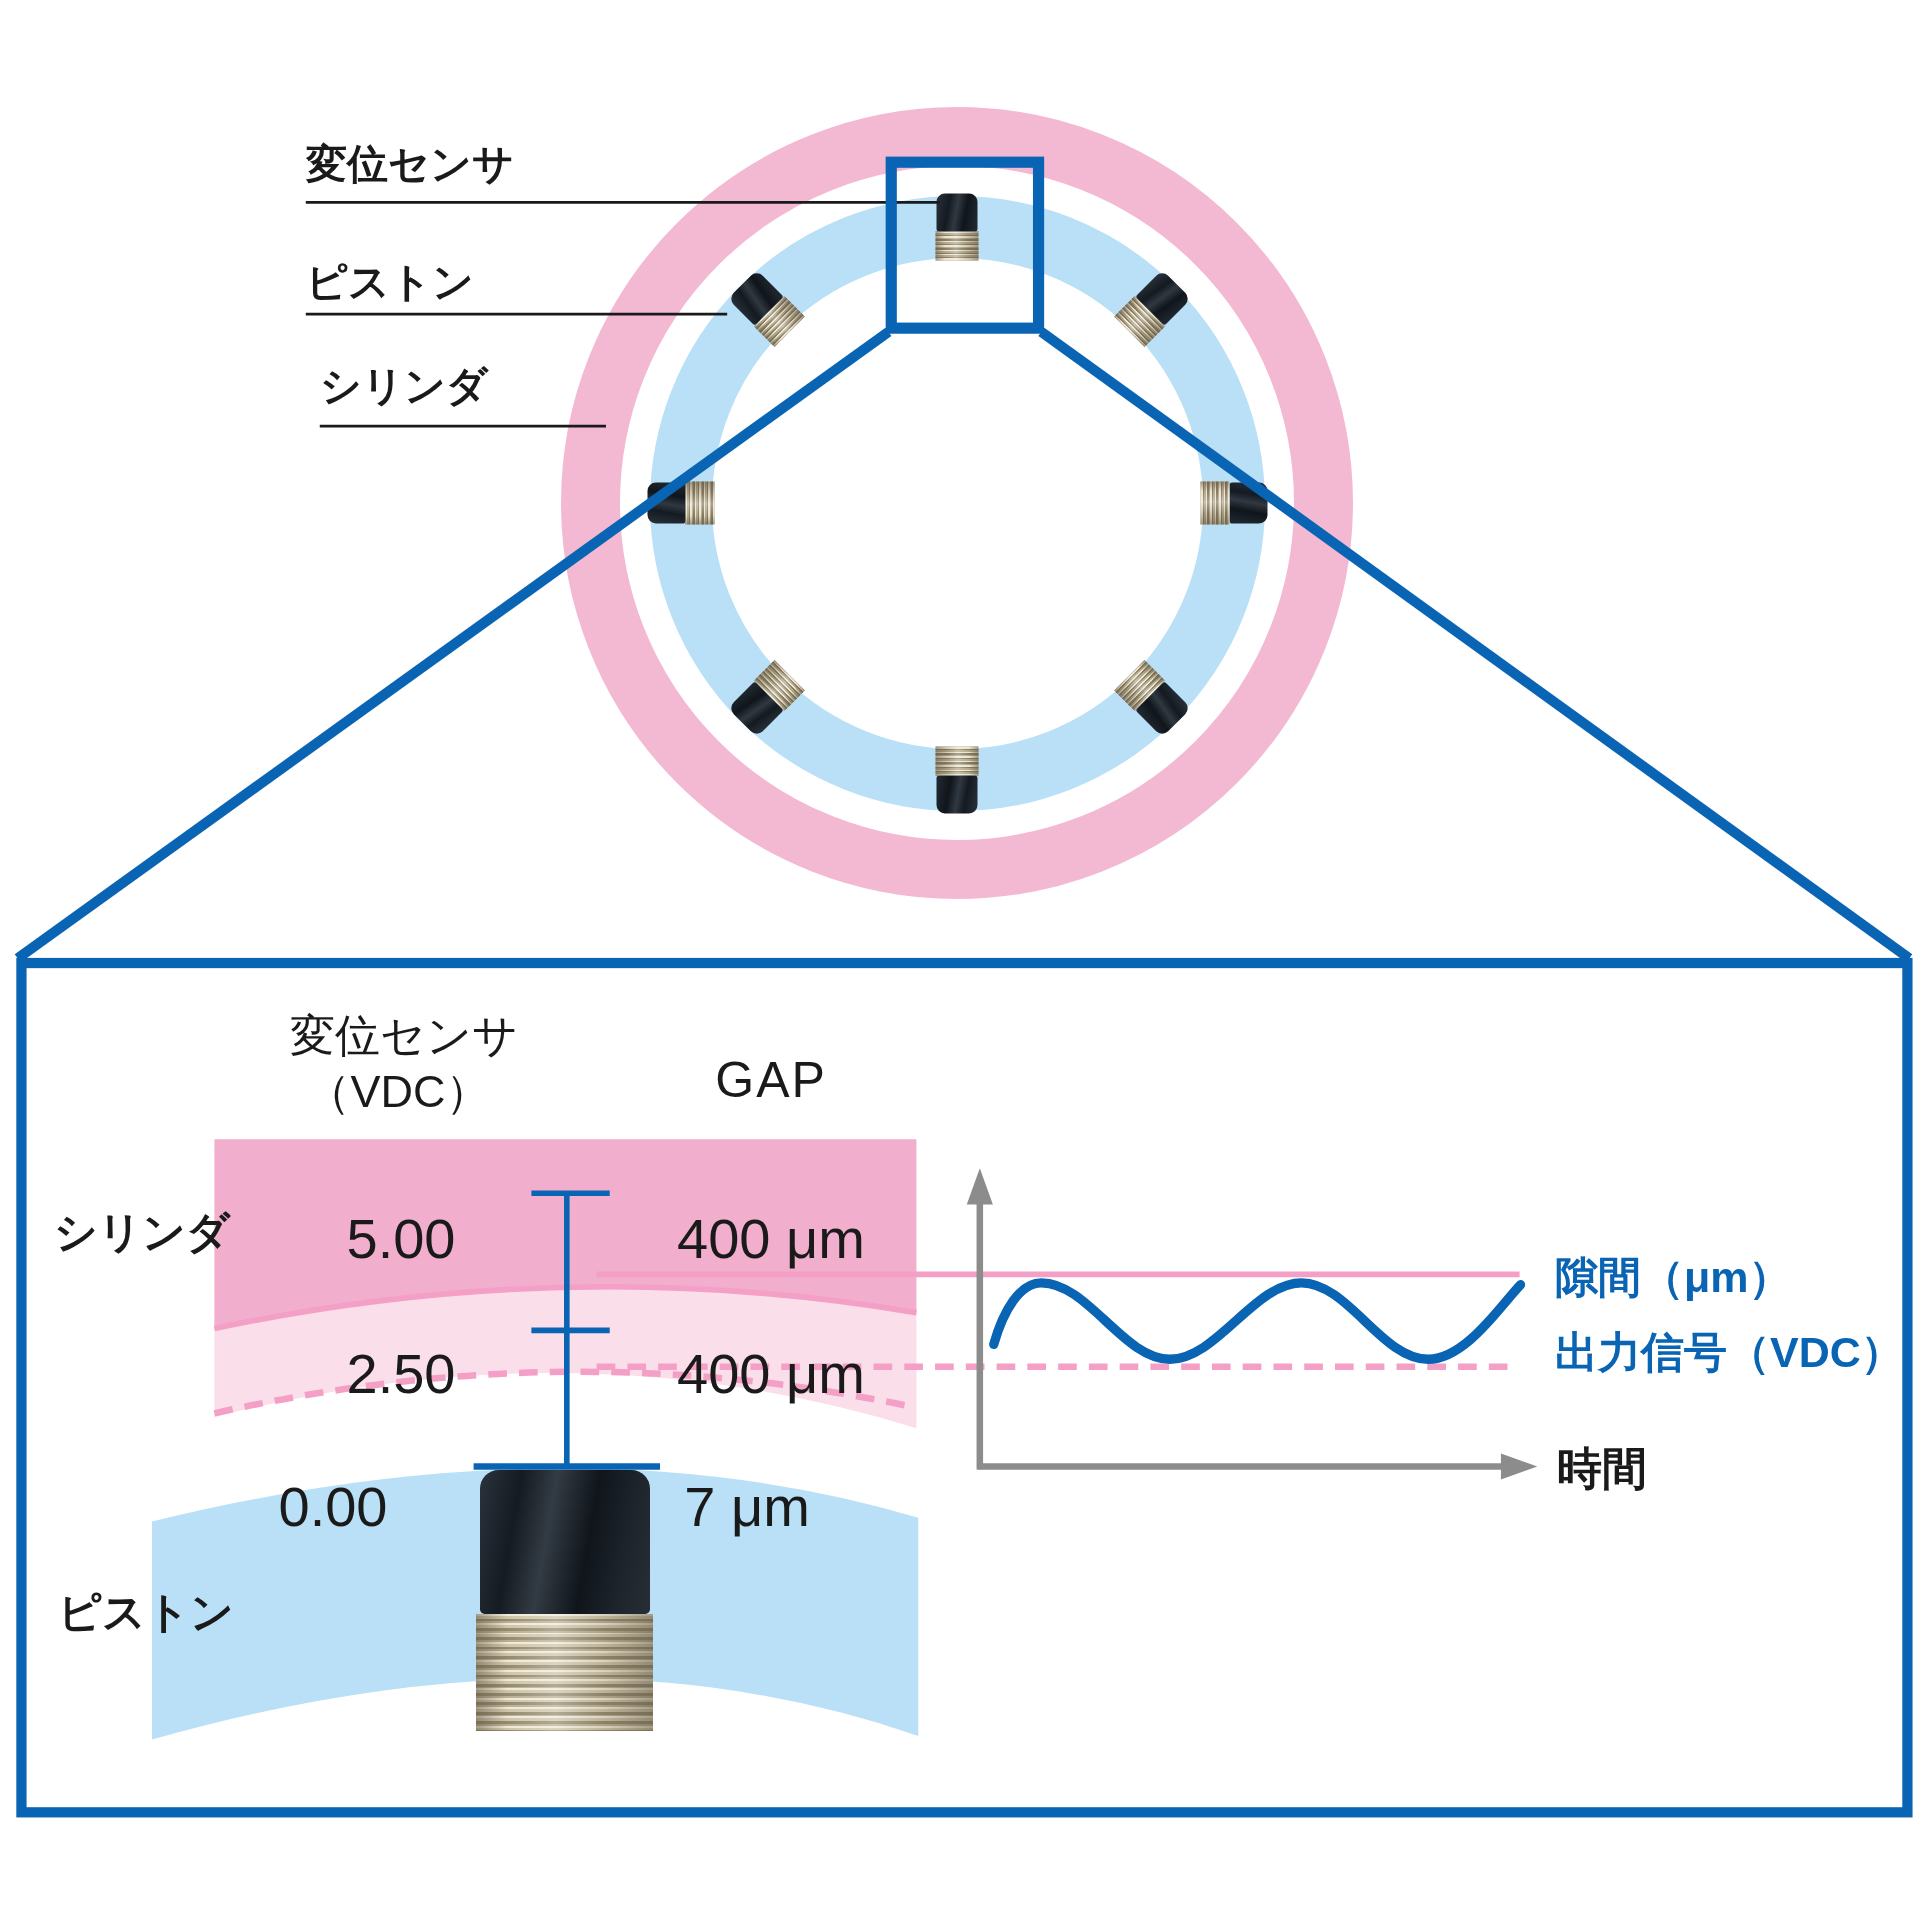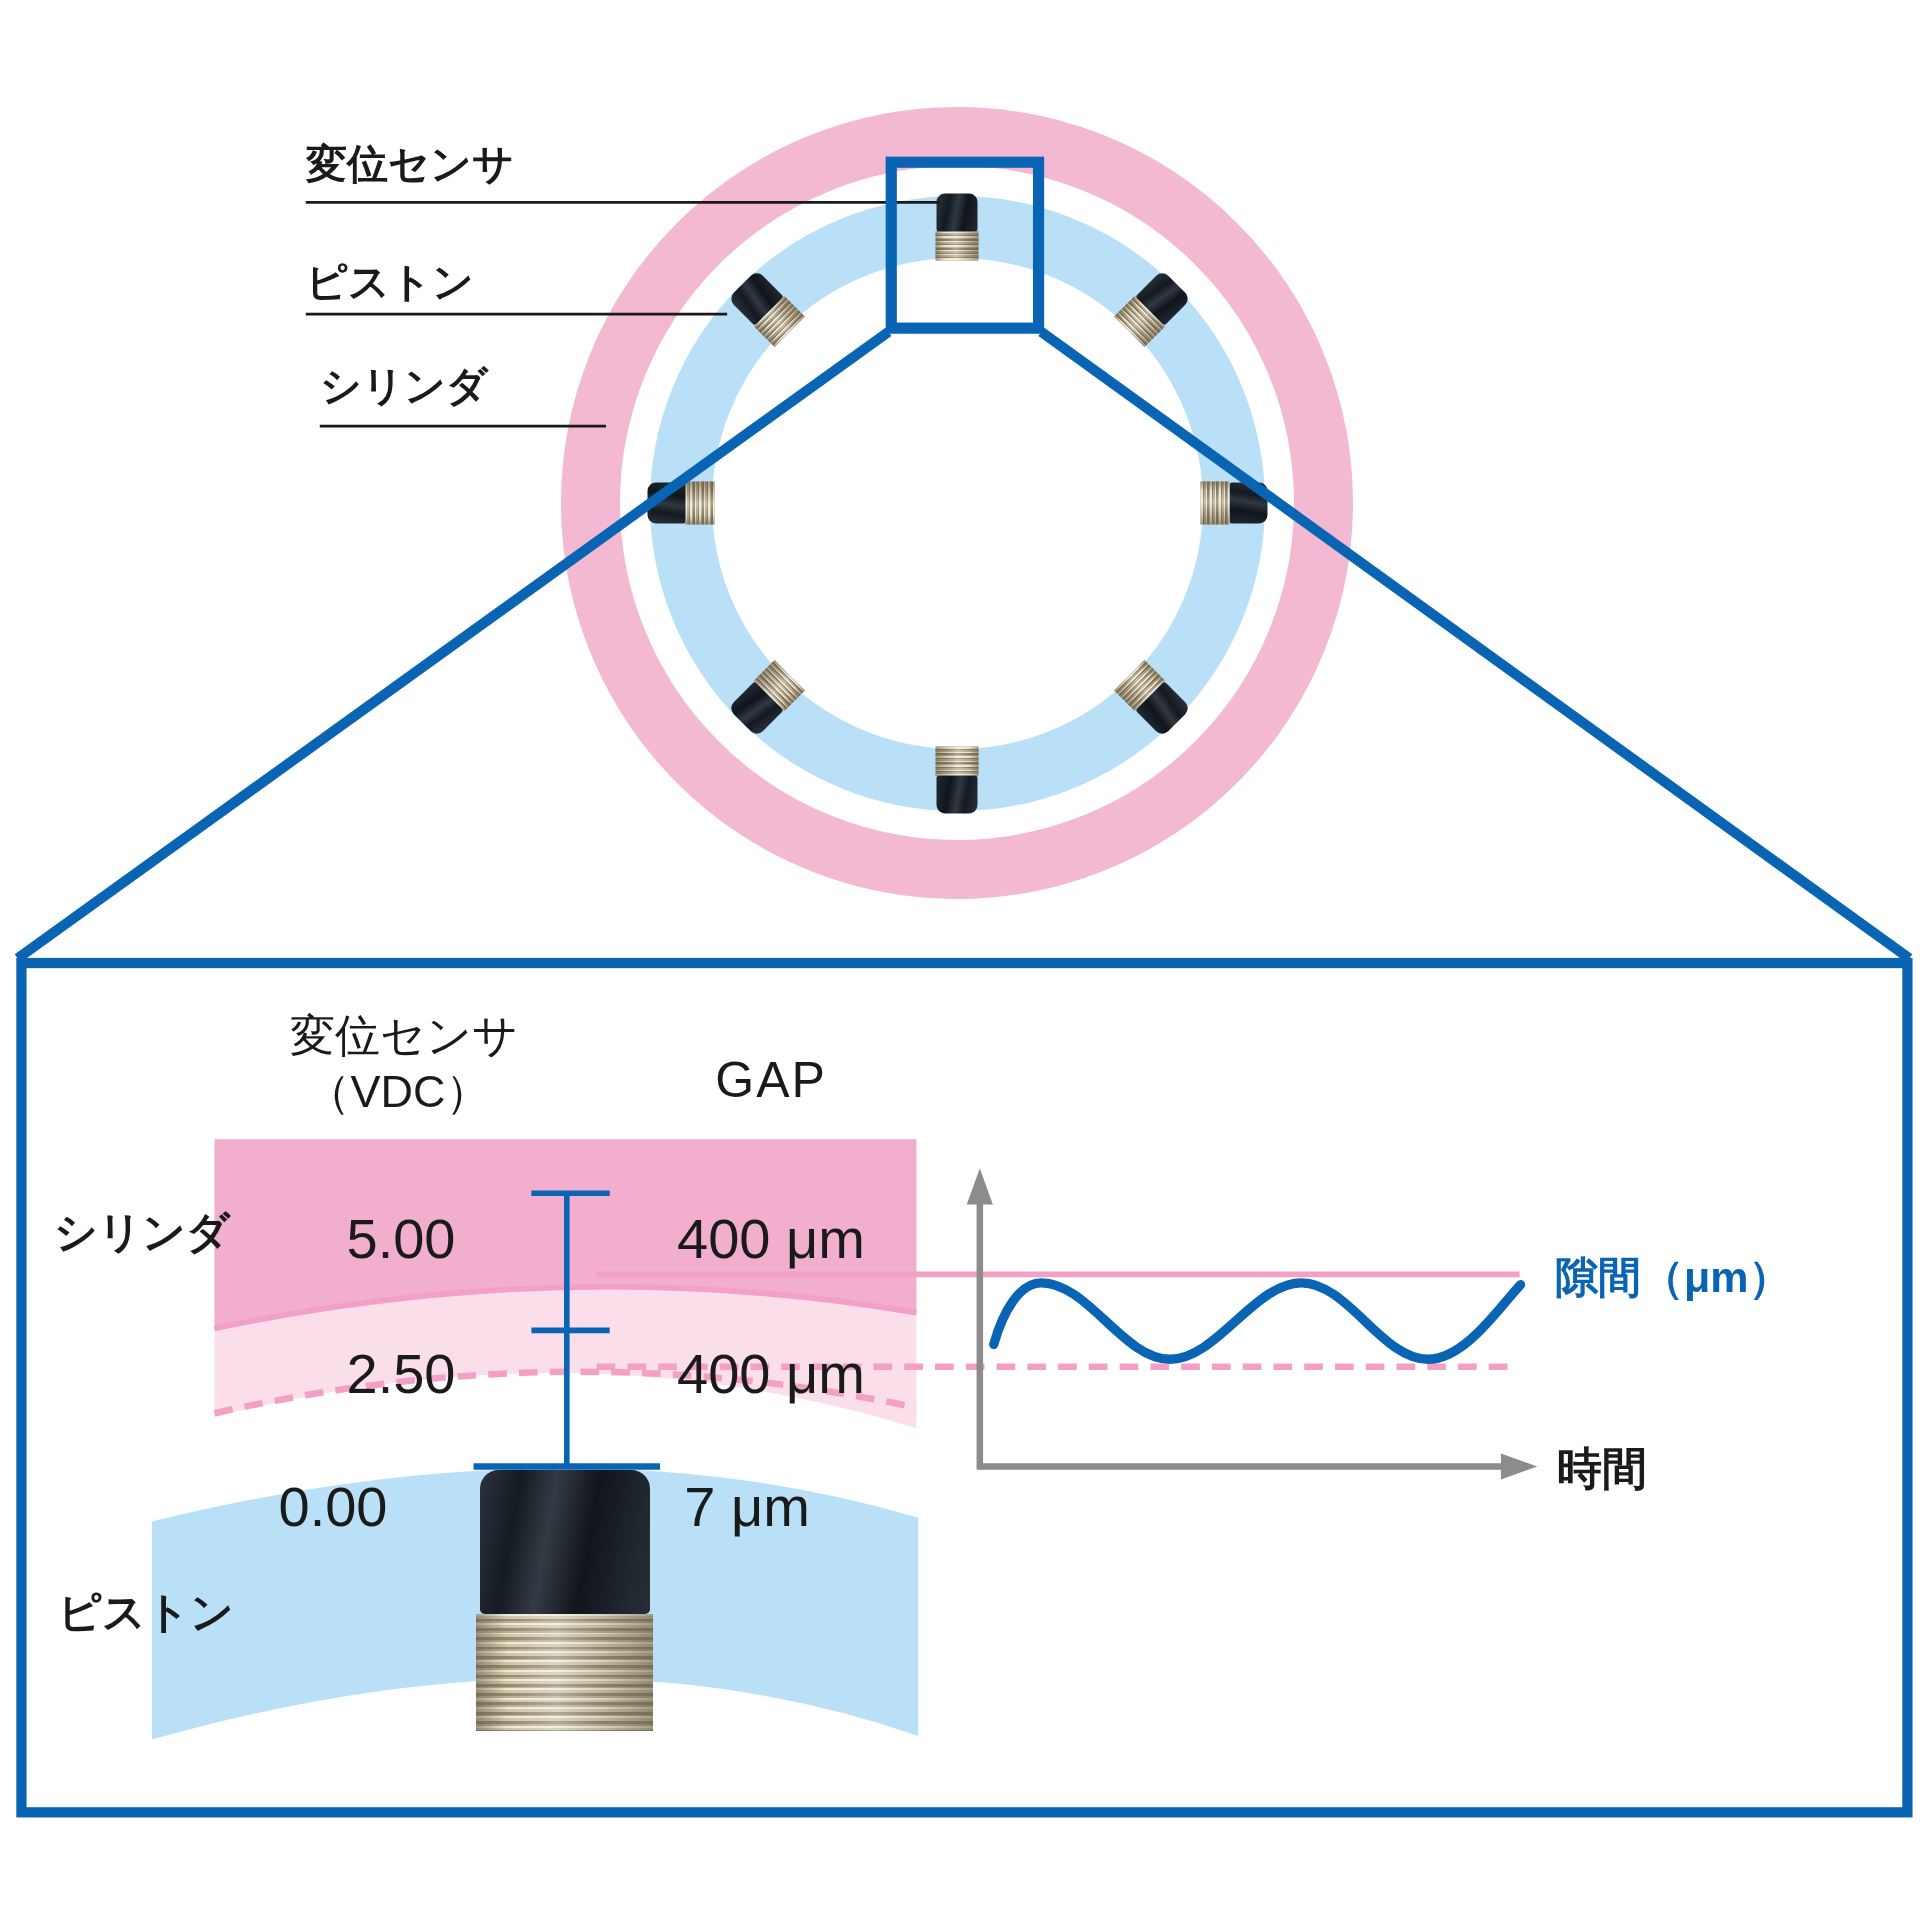--- a/index.html
+++ b/index.html
@@ -170,16 +170,17 @@
   <div class="lbl left-anchor jp-detail" style="left:58px;top:1612px">ピストン</div>
 
   <div class="lbl center-anchor num" style="left:401px;top:1195px">5.00</div>
   <div class="lbl center-anchor num" style="left:771px;top:1195px">400 μm</div>
   <div class="lbl center-anchor num" style="left:401px;top:1330px">2.50</div>
   <div class="lbl center-anchor num" style="left:771px;top:1330px">400 μm</div>
   <div class="lbl center-anchor num" style="left:333px;top:1463px">0.00</div>
   <div class="lbl center-anchor num" style="left:747px;top:1463px">7 μm</div>
 
   <div class="lbl left-anchor legend" style="left:1555px;top:1277px">隙間（μm）</div>
+  <div class="lbl left-anchor legend" style="left:1555px;top:1352px">出力信号（VDC）</div>
   <div class="lbl left-anchor time" style="left:1557px;top:1468px">時間</div>
 
 </div>
 
 
 </body></html>

